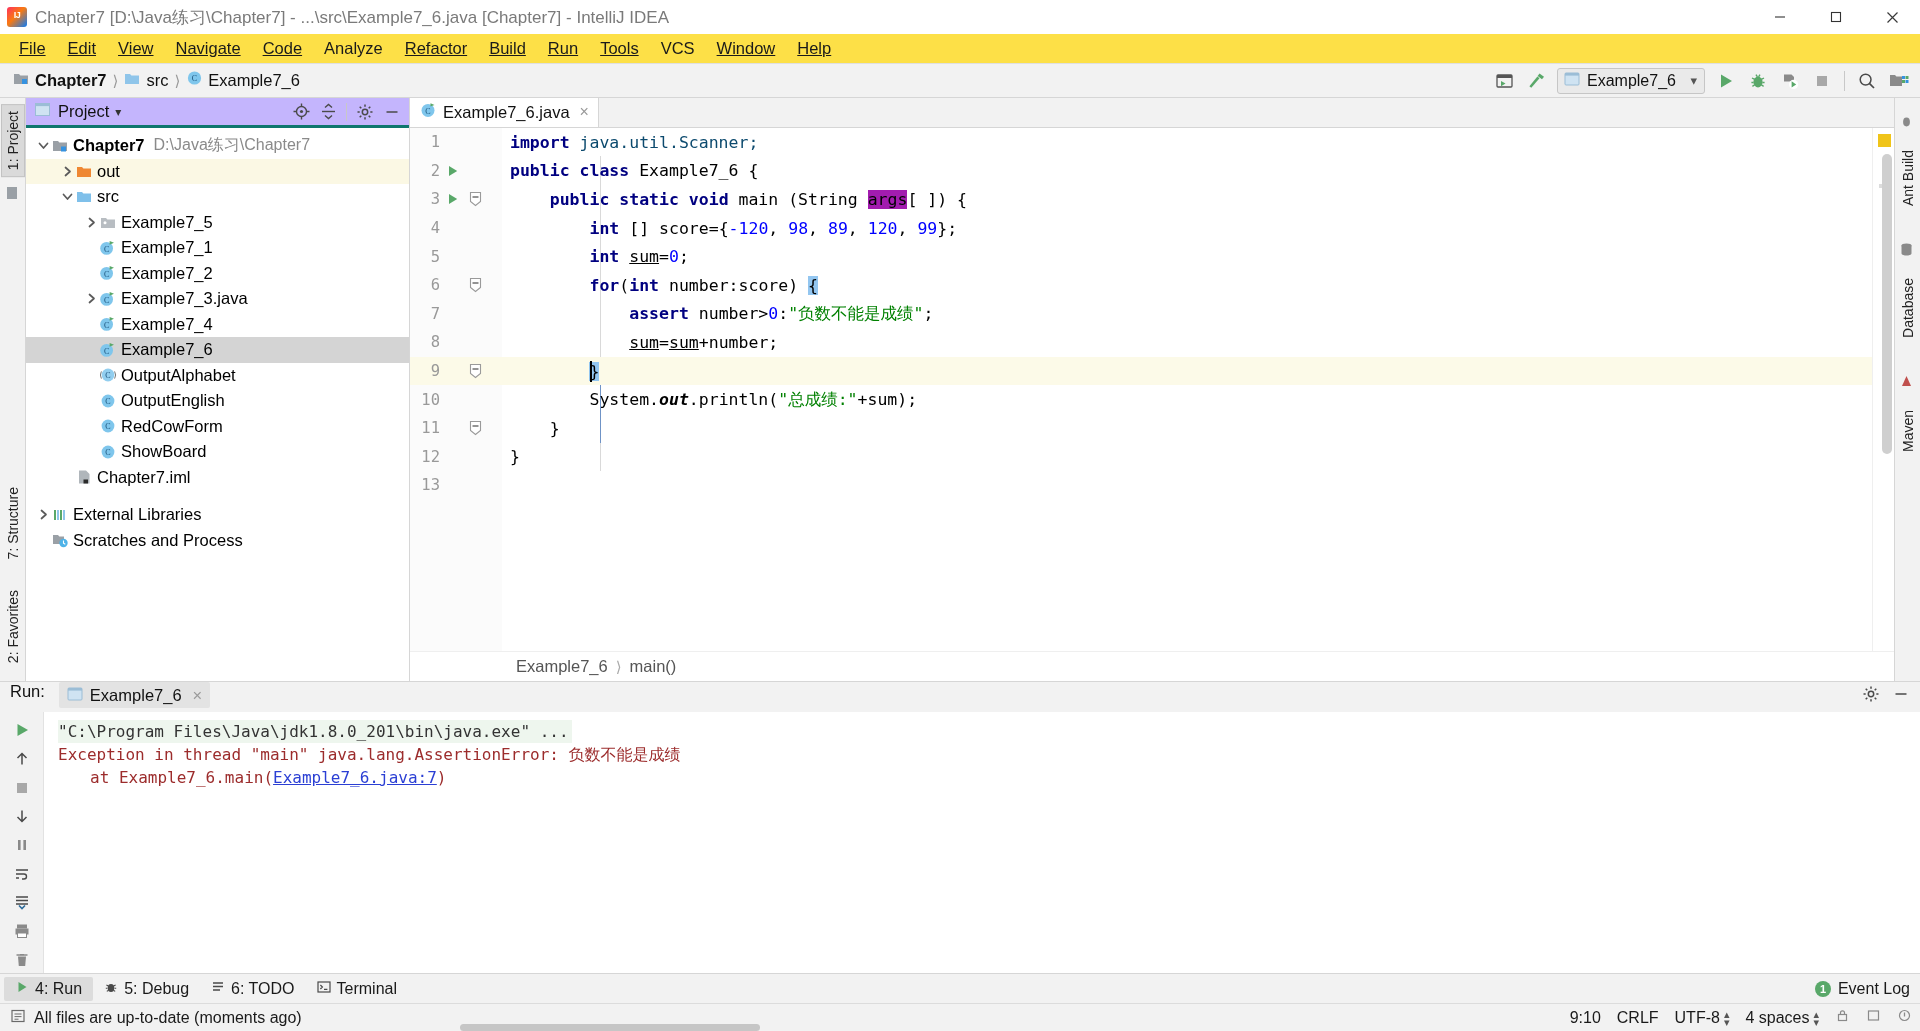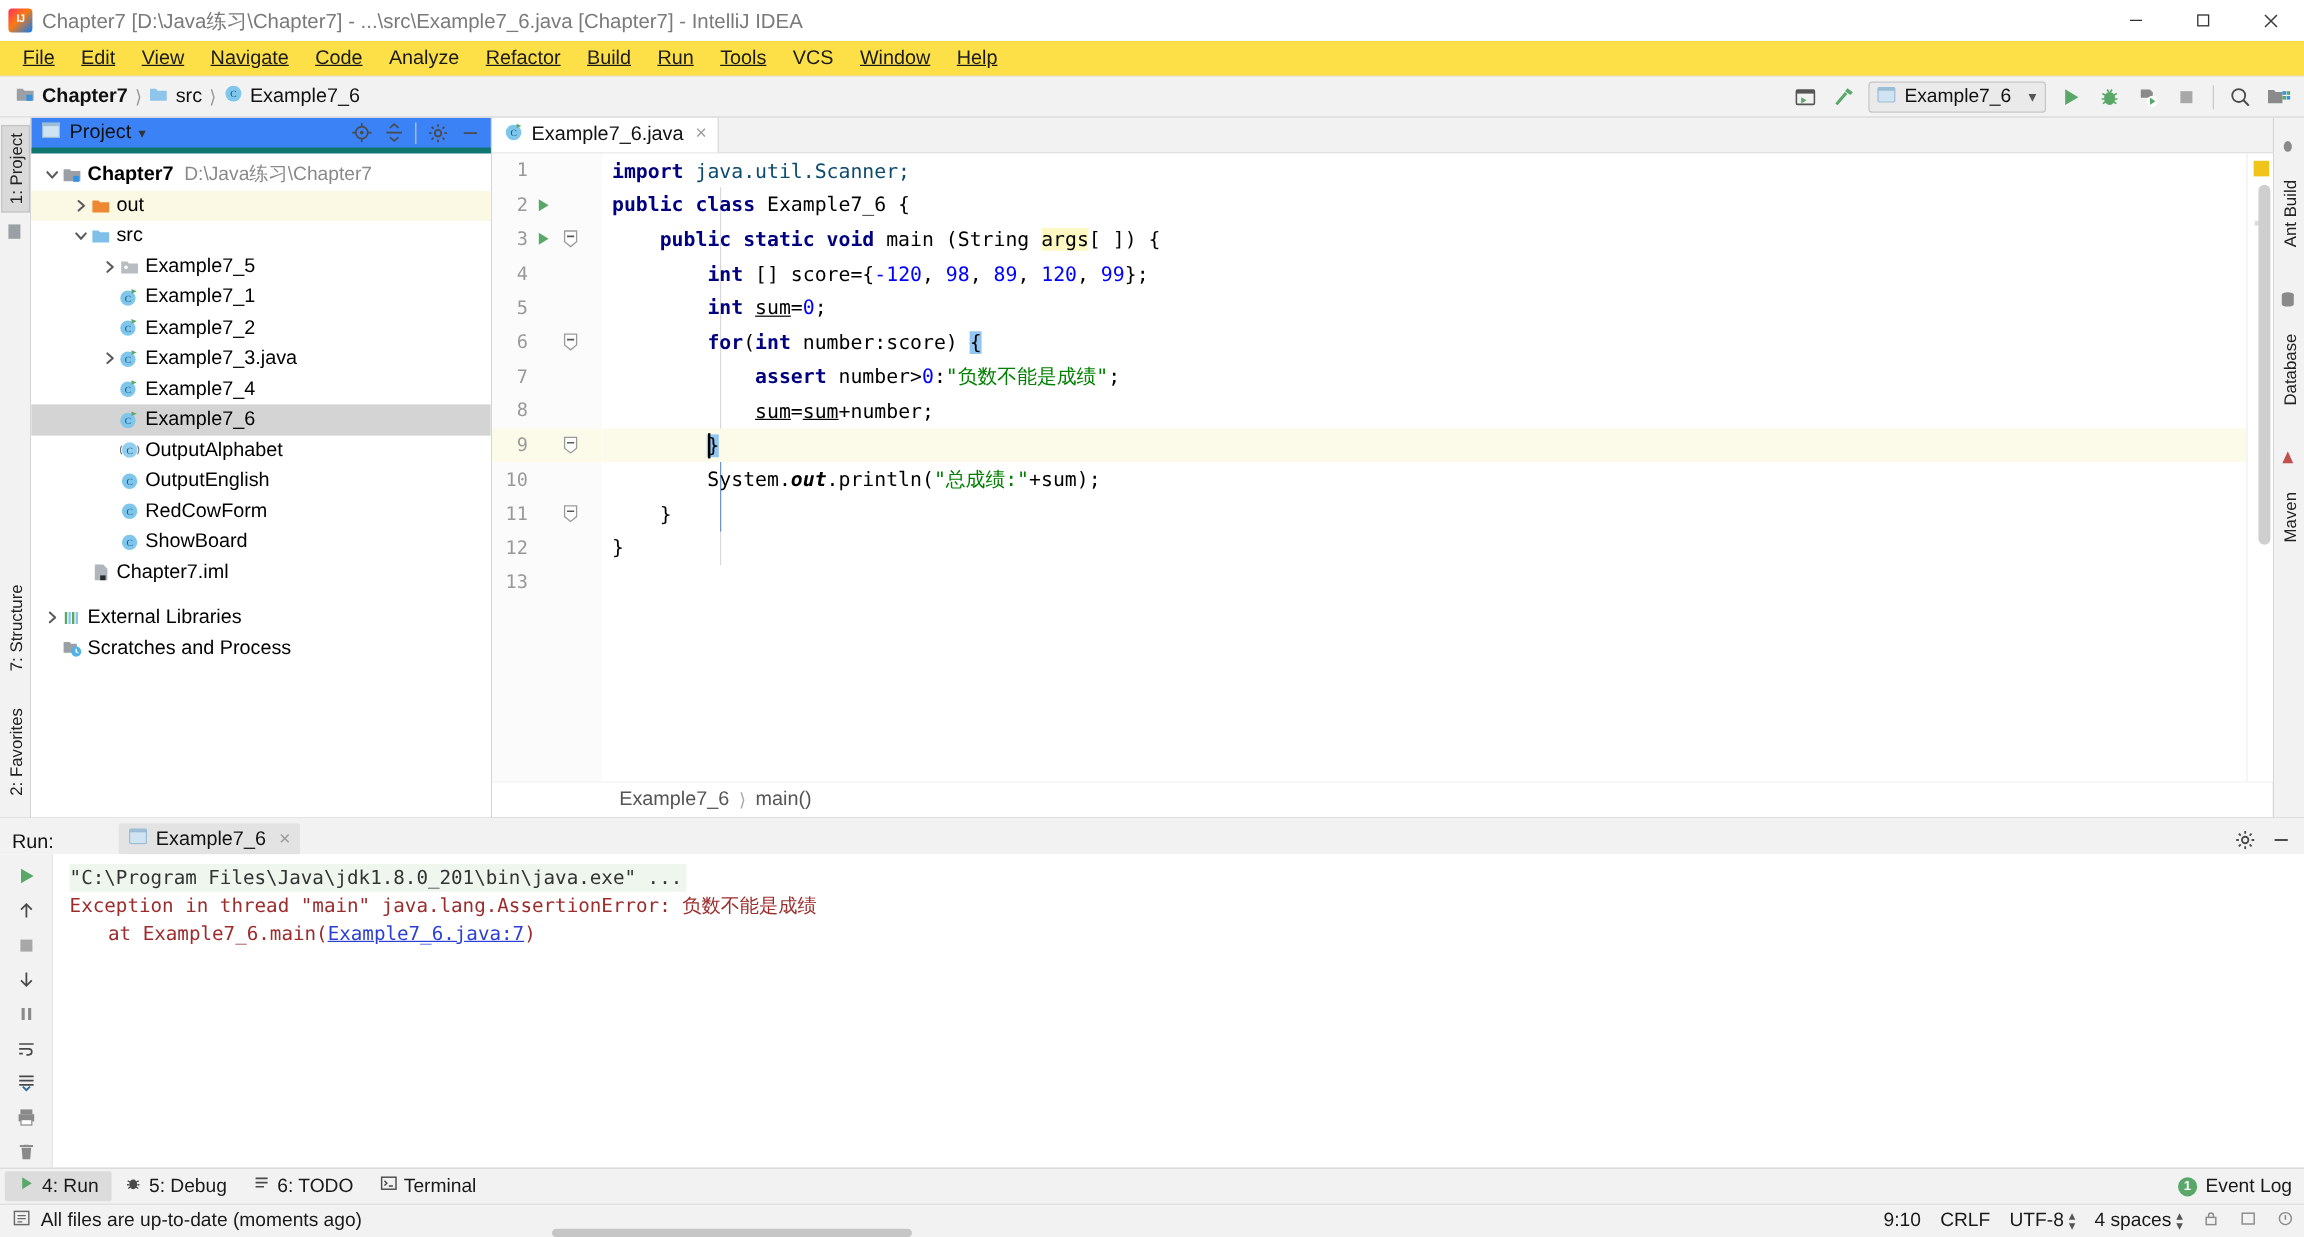--- a/index.html
+++ b/index.html
@@ -99,22 +99,22 @@
     width: 26px; min-width: 26px; background: #f2f2f2; border-left: 1px solid #d6d6d6;
     display: flex; flex-direction: column; align-items: center; padding-top: 8px; gap: 12px;
   }
 
   
   .projpanel {
     width: 384px; min-width: 384px; background: #ffffff;
     display: flex; flex-direction: column; border-right: 1px solid #d6d6d6;
   }
   .proj-header {
-    height: 30px; min-height: 30px; background: #3b82f6; display: flex; align-items: center;
-    padding: 0 4px 0 8px; border-bottom: 5px solid #0f766e;
+    height: 30px; min-height: 30px; background: #c4b5fd; display: flex; align-items: center;
+    padding: 0 4px 0 8px; border-bottom: 3px solid #0f766e;
   }
   .proj-title { font-size: 16.5px; color: #111; margin-left: 7px; }
   .proj-header-right { margin-left: auto; display: flex; align-items: center; gap: 1px; }
   .phbtn { width: 26px; height: 24px; display: flex; align-items: center; justify-content: center; border-radius: 3px; }
   .ph-sep { width:1px; height:18px; background:#c8c8c8; margin:0 4px; }
 
   .tree { flex: 1; overflow: hidden; padding-top: 5px; position: relative; background:#fff; }
   .trow {
     height: 25.5px; display: flex; align-items: center; white-space: nowrap;
     font-size: 16.5px; color: #000; padding-right: 6px;
@@ -184,23 +184,22 @@
   }
   .bc-item { font-size: 16.5px; color: #555; }
   .bc-sep { color: #aaa; font-size: 15px; }
 
   
   .runpanel {
     height: 292px; min-height: 292px; background: #fff;
     display: flex; flex-direction: column; border-top: 1px solid #d6d6d6;
   }
   .run-header {
-    height: 30px; min-height: 30px; background: #f2f2f2; display: flex; align-items: flex-end;
+    height: 30px; min-height: 30px; background: #f2f2f2; display: flex; align-items: flex-start;
     padding: 0 6px 0 10px;
-    gap: 40px;
   }
   .run-label { font-size: 16.5px; color: #111; margin-right: 14px; }
   .run-tab {
     display: flex; align-items: center; gap: 7px; height: 26px; padding: 0 8px;
     background: #e3e3e3; font-size: 16.5px; color: #111; border-radius: 2px;
   }
   .run-tab .closex { color: #9a9a9a; margin-left: 4px; }
   .run-header-right { margin-left: auto; display: flex; align-items: center; gap: 4px; }
 
   .run-body { flex: 1; display: flex; min-height: 0; }
@@ -756,21 +755,21 @@
               <span class="gnum">13</span>
               <span class="grun"></span>
               <span class="gfold"></span>
             </div>
           </div>
         <div class="codearea" id="code-area">
           <div class="indentguide" style="left:98px; top:28px; height:315px;"></div>
           <div class="indentguide active" style="left:98px; top:230px; height:85px; background:#6f93c6;"></div>
         <div class="cline"><span class="kw">import </span><span class="grey">java.util.Scanner;</span></div>
             <div class="cline"><span class="kw">public class </span><span class="plain">Example7_6 {</span></div>
-            <div class="cline"><span class="plain">    </span><span class="kw">public static void </span><span class="plain">main (String </span><span class="plain" style="background: #fef9c3;">args</span><span class="plain">[ ]) {</span></div>
+            <div class="cline"><span class="plain">    </span><span class="kw">public static void </span><span class="plain">main (String </span><span class="plain" style="background: #a21caf;">args</span><span class="plain">[ ]) {</span></div>
             <div class="cline"><span class="plain">        </span><span class="kw">int </span><span class="plain">[] score={</span><span class="num">-120</span><span class="plain">, </span><span class="num">98</span><span class="plain">, </span><span class="num">89</span><span class="plain">, </span><span class="num">120</span><span class="plain">, </span><span class="num">99</span><span class="plain">};</span></div>
             <div class="cline"><span class="plain">        </span><span class="kw">int </span><span class="plain und">sum</span><span class="plain">=</span><span class="num">0</span><span class="plain">;</span></div>
             <div class="cline"><span class="plain">        </span><span class="kw">for</span><span class="plain">(</span><span class="kw">int </span><span class="plain">number:score) </span><span class="bmatch">{</span></div>
             <div class="cline"><span class="plain">            </span><span class="kw">assert </span><span class="plain">number&gt;</span><span class="num">0</span><span class="plain">:</span><span class="str">"负数不能是成绩"</span><span class="plain">;</span></div>
             <div class="cline"><span class="plain">            </span><span class="plain und">sum</span><span class="plain">=</span><span class="plain und">sum</span><span class="plain">+number;</span></div>
             <div class="cline current" style="position: relative;"><span class="plain">        </span><span class="bmatch">}</span><span style="position: absolute; left: 88px; top: 4px; width: 2px; height: 21px; background: rgb(0, 0, 0);"></span></div>
             <div class="cline"><span class="plain">        System.</span><span class="fld">out</span><span class="plain">.println(</span><span class="str">"总成绩:"</span><span class="plain">+sum);</span></div>
             <div class="cline"><span class="plain">    }</span></div>
             <div class="cline"><span class="plain">}</span></div>
             <div class="cline"></div>

